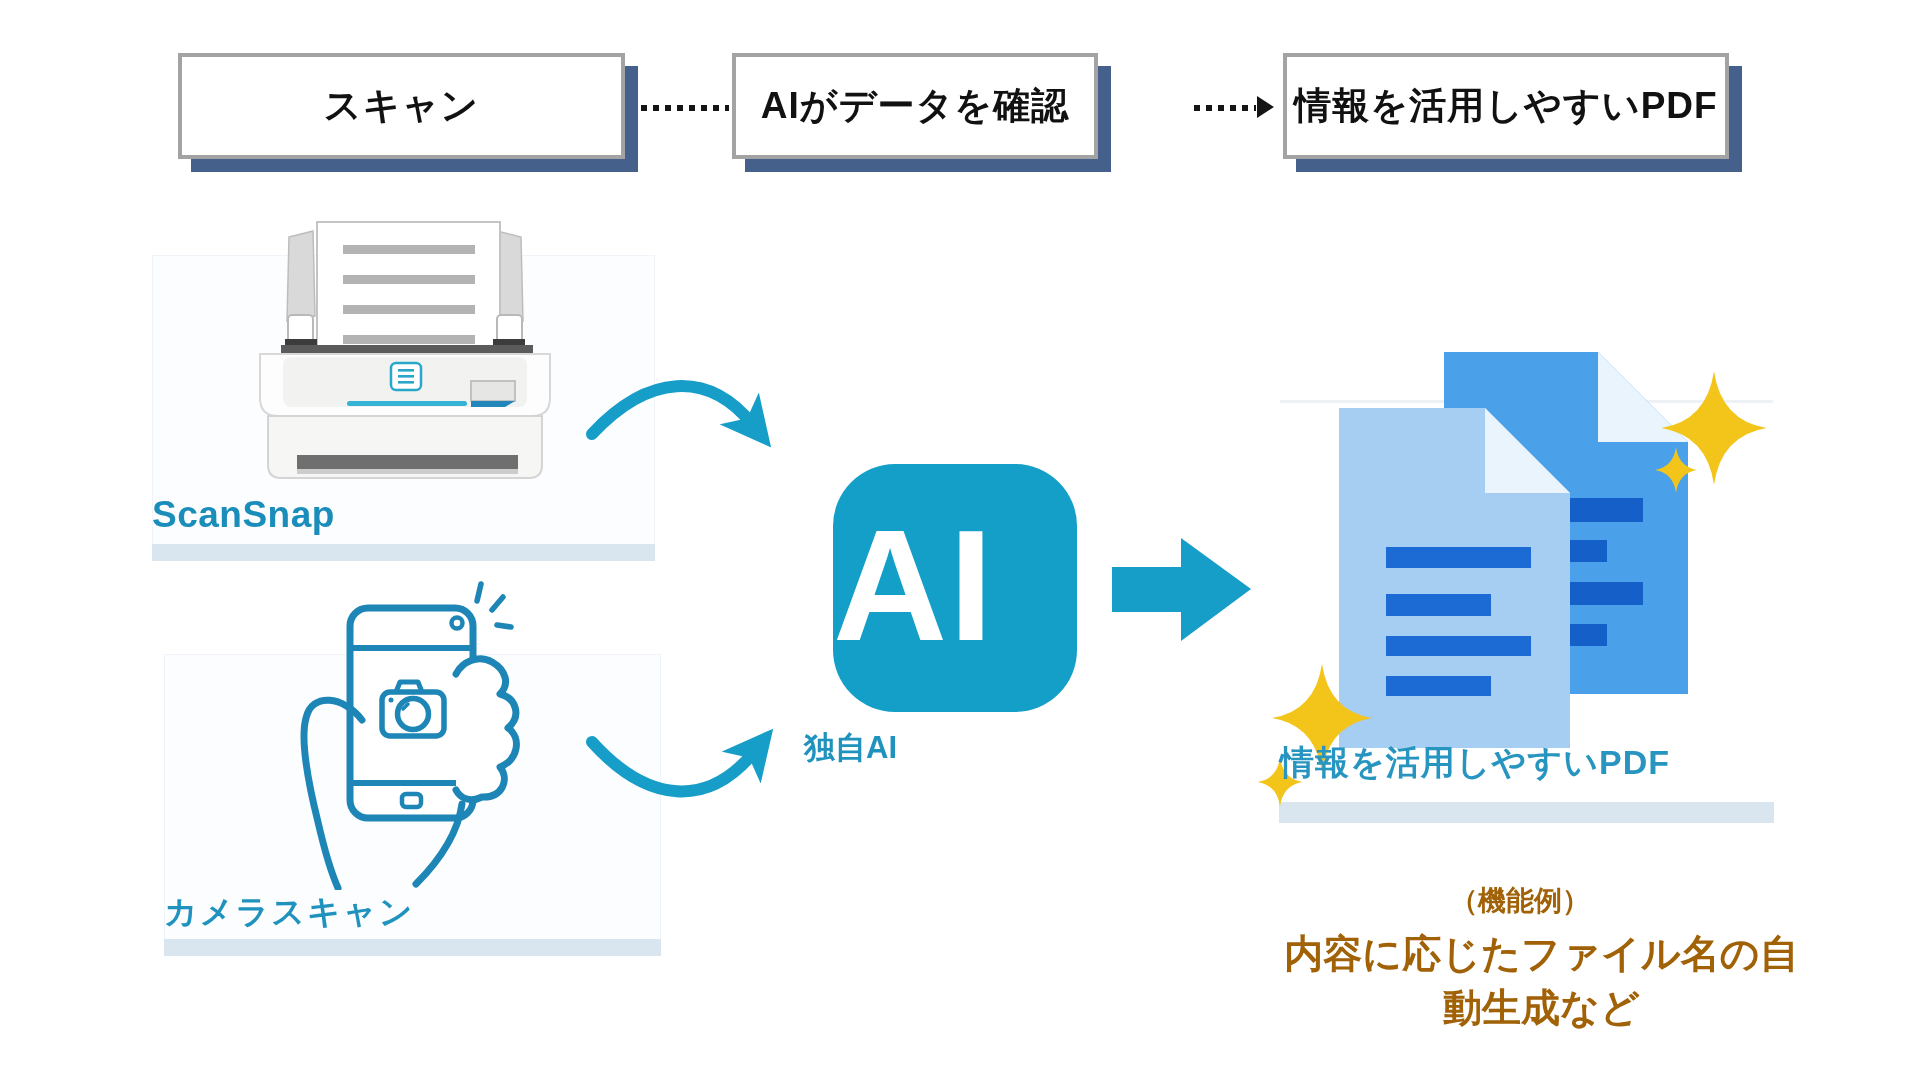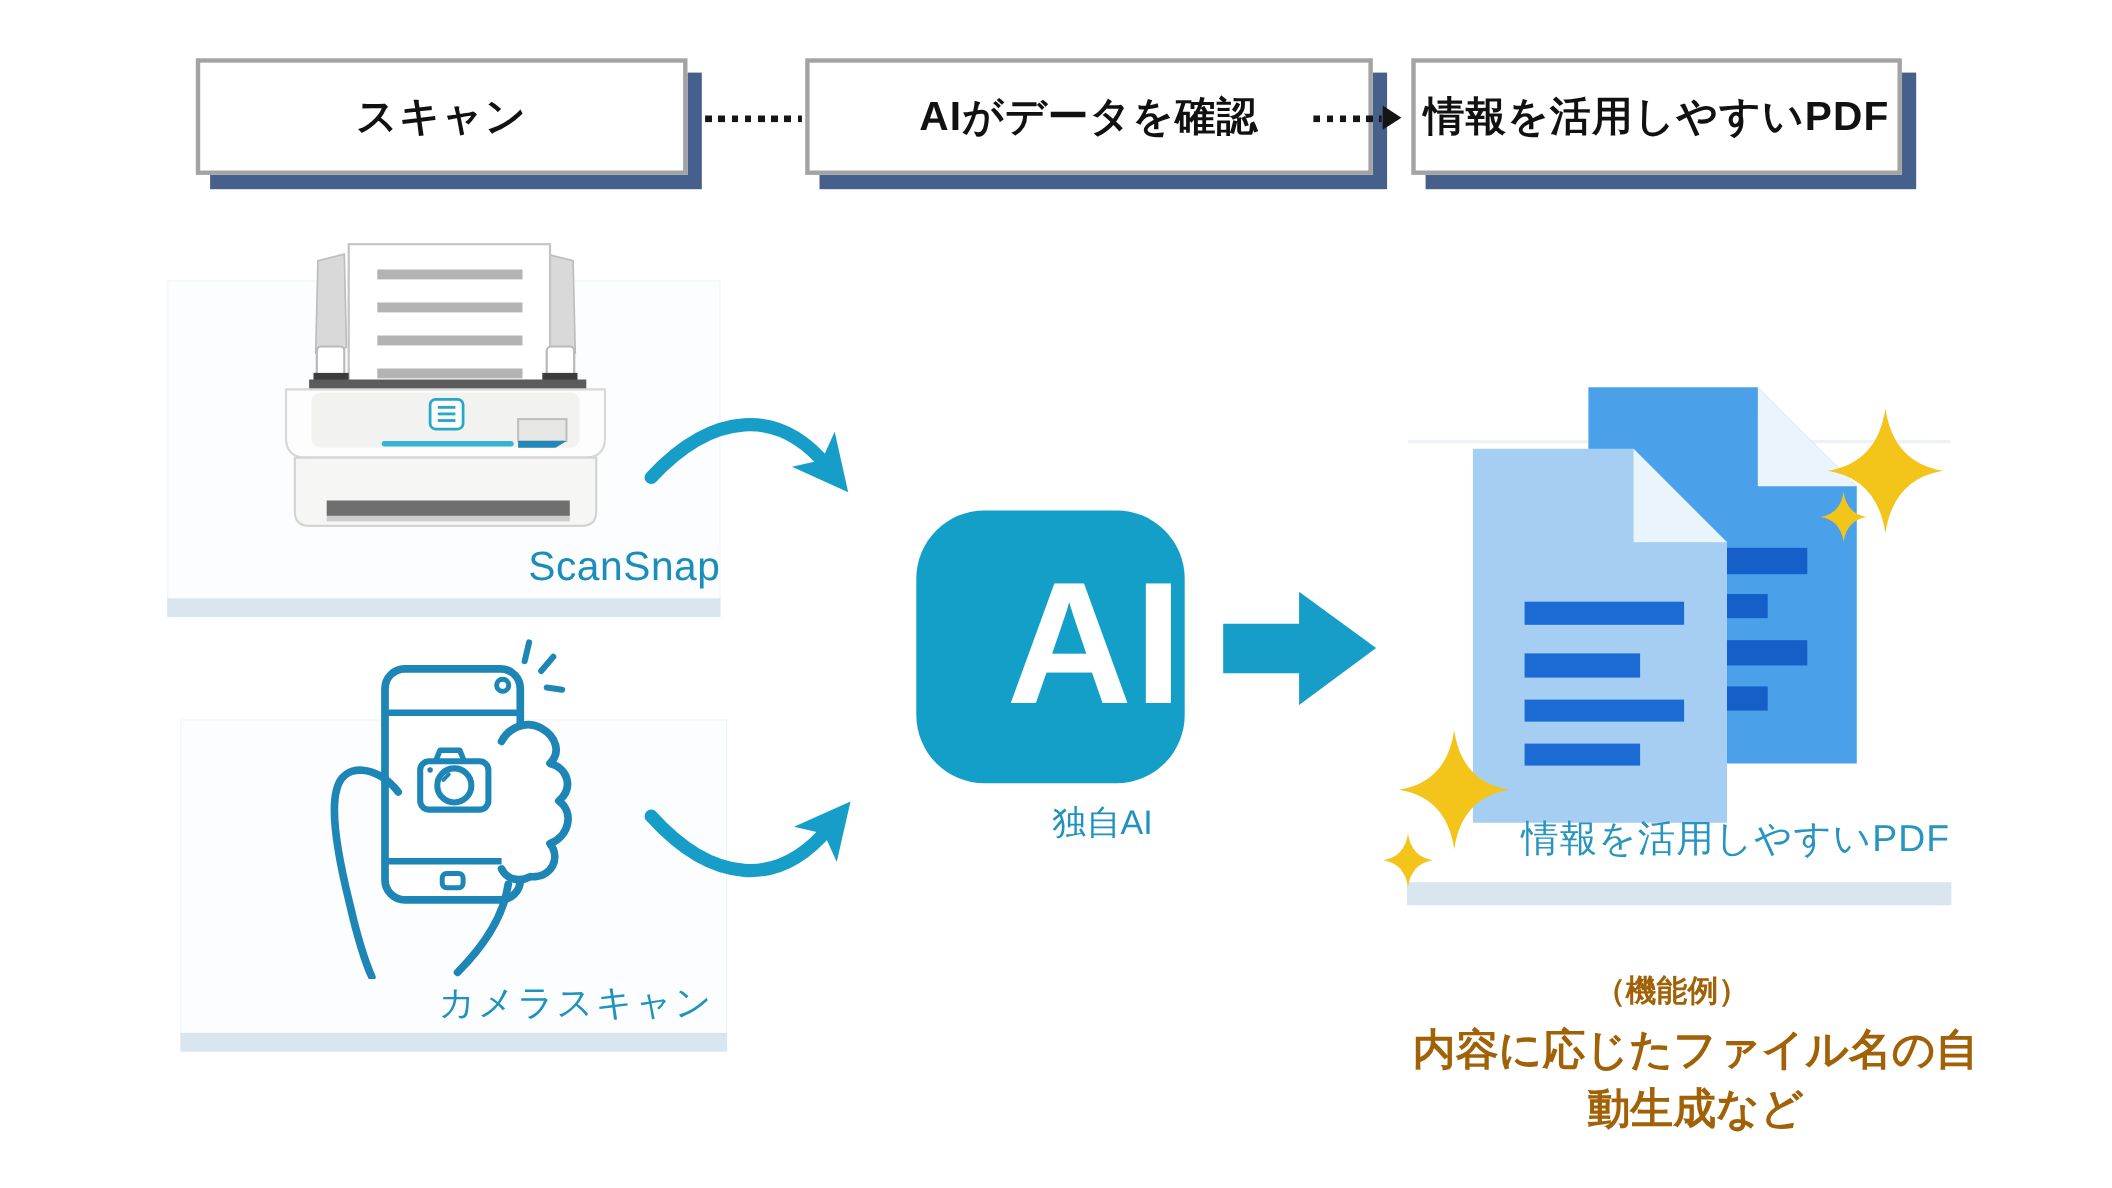--- a/index.html
+++ b/index.html
@@ -9,21 +9,21 @@
   }
   
   .flow-box{
     position:absolute;top:53px;height:106px;background:#ffffff;
     border:4px solid #a3a3a3;box-sizing:border-box;
     box-shadow:13px 13px 0 0 #45608a;
     display:flex;align-items:center;justify-content:center;
     font-size:37px;font-weight:bold;color:#111;letter-spacing:1px;
   }
   .box1{left:178px;width:447px;}
-  .box2{left:732px;width:516px;}
+  .box2{left:732px;width:366px;}
   .box3{left:1283px;width:446px;}
   .dotted{
     position:absolute;top:105px;height:6px;
     background:repeating-linear-gradient(90deg,#151515 0 6px,transparent 6px 12px);
   }
   .dot1{left:641px;width:88px;}
   .dot2{left:1194px;width:62px;}
   .arrowhead{
     position:absolute;left:1257px;top:96px;width:0;height:0;
     border-left:17px solid #151515;border-top:11px solid transparent;border-bottom:11px solid transparent;
@@ -33,29 +33,29 @@
     position:absolute;background:#fcfdfe;border:1px solid #f0f4f8;box-sizing:border-box;
   }
   .panel .strip{
     position:absolute;left:-1px;right:-1px;bottom:-1px;height:17px;background:#d9e6f0;
   }
   .panel-scan{left:152px;top:255px;width:503px;height:306px;}
   .panel-camera{left:164px;top:654px;width:497px;height:302px;}
   .panel-output{left:1280px;top:400px;width:493px;height:422px;background:#ffffff;border:none;border-top:3px solid #eef2f7;}
   .panel-output .strip{height:21px;}
   
-  .teal-label{position:absolute;text-align:right;font-weight:normal;color:#1f93be;}
+  .teal-label{position:absolute;text-align:left;font-weight:bold;color:#1f93be;}
   .lbl-scansnap{left:152px;width:503px;top:494px;font-size:37px;color:#1a8dbb;letter-spacing:.5px;}
   .lbl-camera{left:164px;width:485px;top:890px;font-size:33px;letter-spacing:2px;}
   .lbl-ai{left:804px;width:244px;top:727px;font-size:31px;}
   .lbl-output{left:1280px;width:493px;top:740px;font-size:34px;color:#2795bf;letter-spacing:1px;}
   
   .ai-badge{
     position:absolute;left:833px;top:464px;width:244px;height:248px;border-radius:62px;
-    background:#149fc8;display:flex;align-items:center;justify-content:flex-end;
+    background:#149fc8;display:flex;align-items:center;justify-content:flex-start;
   }
   .ai-badge span{color:#ffffff;font-size:158px;font-weight:bold;letter-spacing:2px;line-height:1;padding-bottom:6px;}
   
   .caption{
     position:absolute;left:1240px;top:882px;width:560px;text-align:center;
     color:#a16207;font-weight:bold;
   }
   .caption .l1{font-size:28px;margin-bottom:7px;}
   .caption .l2{font-size:39px;margin-left:43px;}
   .abs{position:absolute;}

